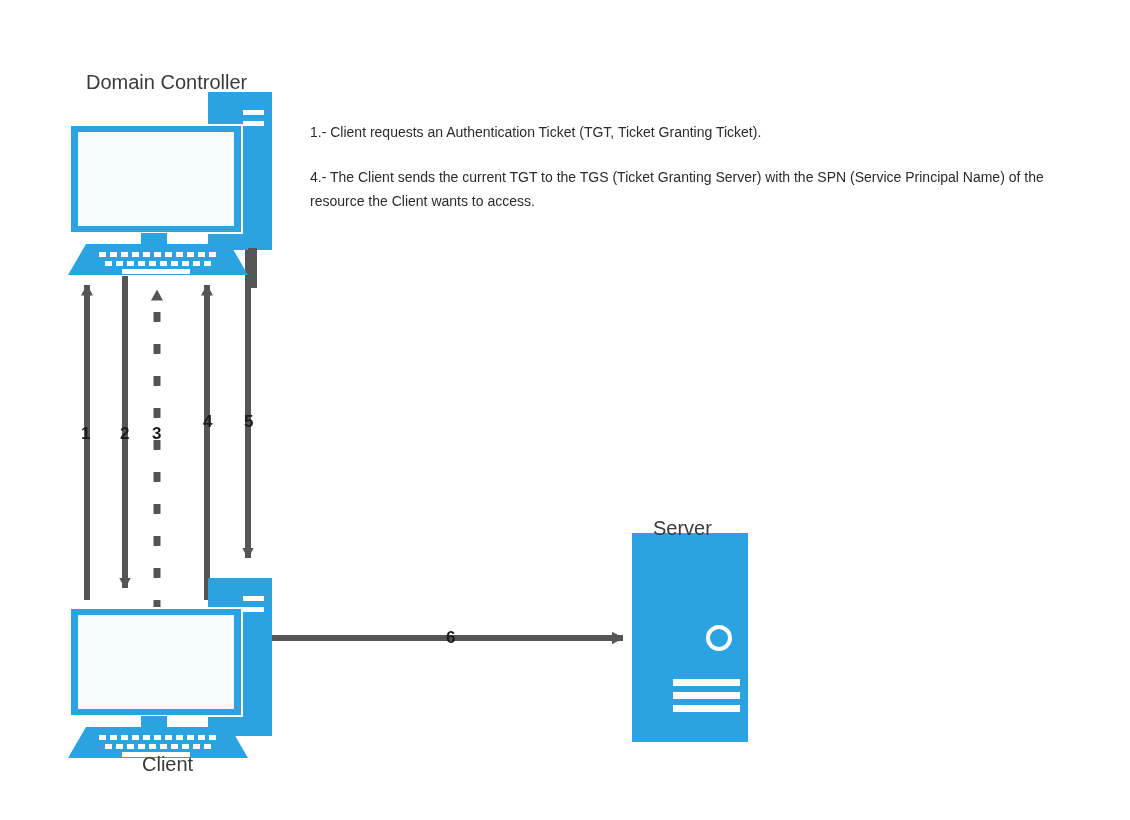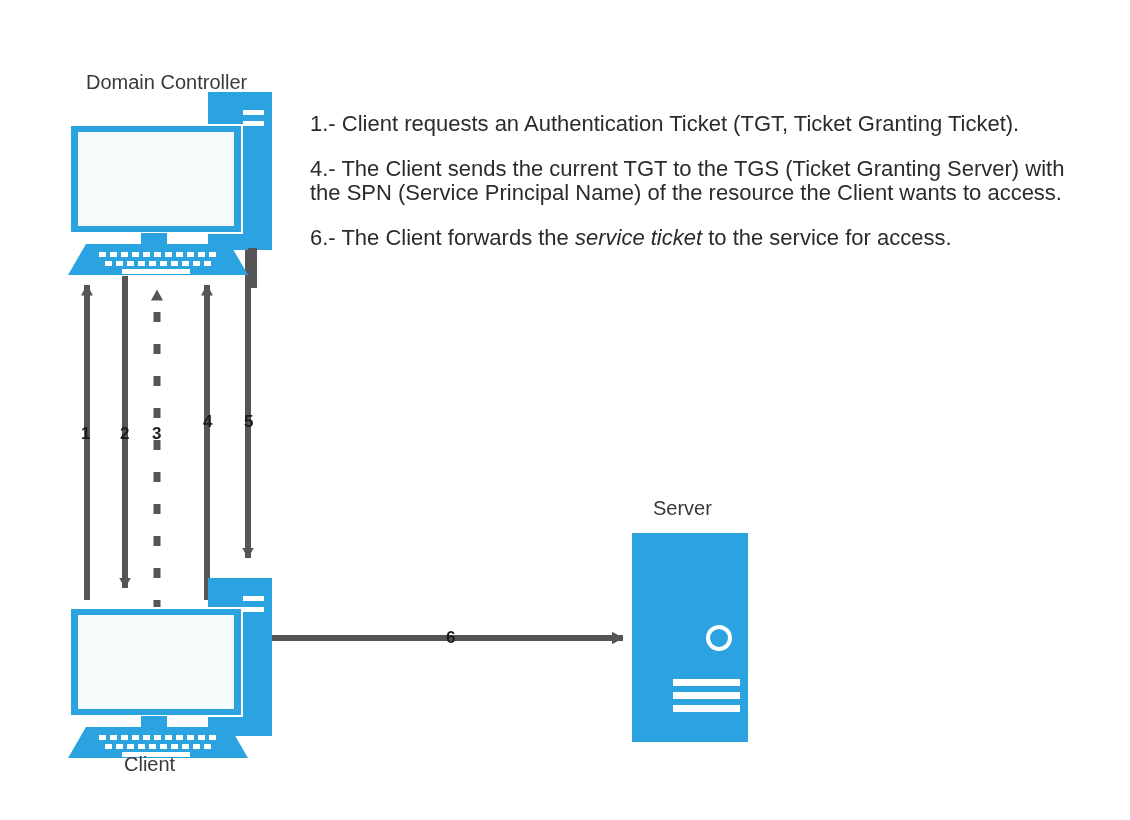--- a/index.html
+++ b/index.html
@@ -28,44 +28,44 @@
   }
   .node-label {
     position: absolute;
     color: #3a3a3a;
     font-size: 20px;
     line-height: 24px;
     white-space: nowrap;
     font-family: "Liberation Sans", sans-serif;
   }
   #dc-label { left: 86px; top: 54px; margin-top: 16px; }
-  #client-label { left: 124px; top: 752px; }
-  #server-label { left: 653px; top: 496px; }
+  #client-label { left: 142px; top: 752px; }
+  #server-label { left: 653px; top: 516px; }
 
   .step-number {
     position: absolute;
     color: #1c1c1c;
     font-size: 17px;
     font-weight: bold;
     line-height: 17px;
     font-family: "Liberation Sans", sans-serif;
   }
 
   #steps-panel {
     position: absolute;
     left: 310px;
     top: 112px;
     width: 770px;
   }
   .step-text {
     color: #2b2b2b;
-    font-size: 22px;
+    font-size: 14px;
     line-height: 24px;
     font-family: "Liberation Sans", sans-serif;
-    margin: 0 0 21px 0;
+    margin: 8px 0 21px 0;
     max-width: 765px;
   }
   .step-text em { font-style: italic; }
 </style>
 </head>
 <body>
 
 <div id="stage">
 
   <svg class="diagram" viewBox="0 0 1130 820">
@@ -192,16 +192,15 @@
   <div class="step-number" style="left:81px;  top:425px;">1</div>
   <div class="step-number" style="left:120px; top:425px;">2</div>
   <div class="step-number" style="left:152px; top:425px;">3</div>
   <div class="step-number" style="left:203px; top:413px;">4</div>
   <div class="step-number" style="left:244px; top:413px;">5</div>
   <div class="step-number" style="left:446px; top:629px;">6</div>
 
   <div id="steps-panel">
     <p class="step-text"><span>1.- Client requests an Authentication Ticket (TGT, Ticket Granting Ticket).</span></p>
     <p class="step-text"><span>4.- The Client sends the current TGT to the TGS (Ticket Granting Server) with the SPN (Service Principal Name) of the resource the Client wants to access.</span></p>
-    <p class="step-text"><span>6.- The Client forwards the </span><em>service ticket</em><span> to the service for access.</span></p>
   </div>
 
 </div>
 
 </body></html>

